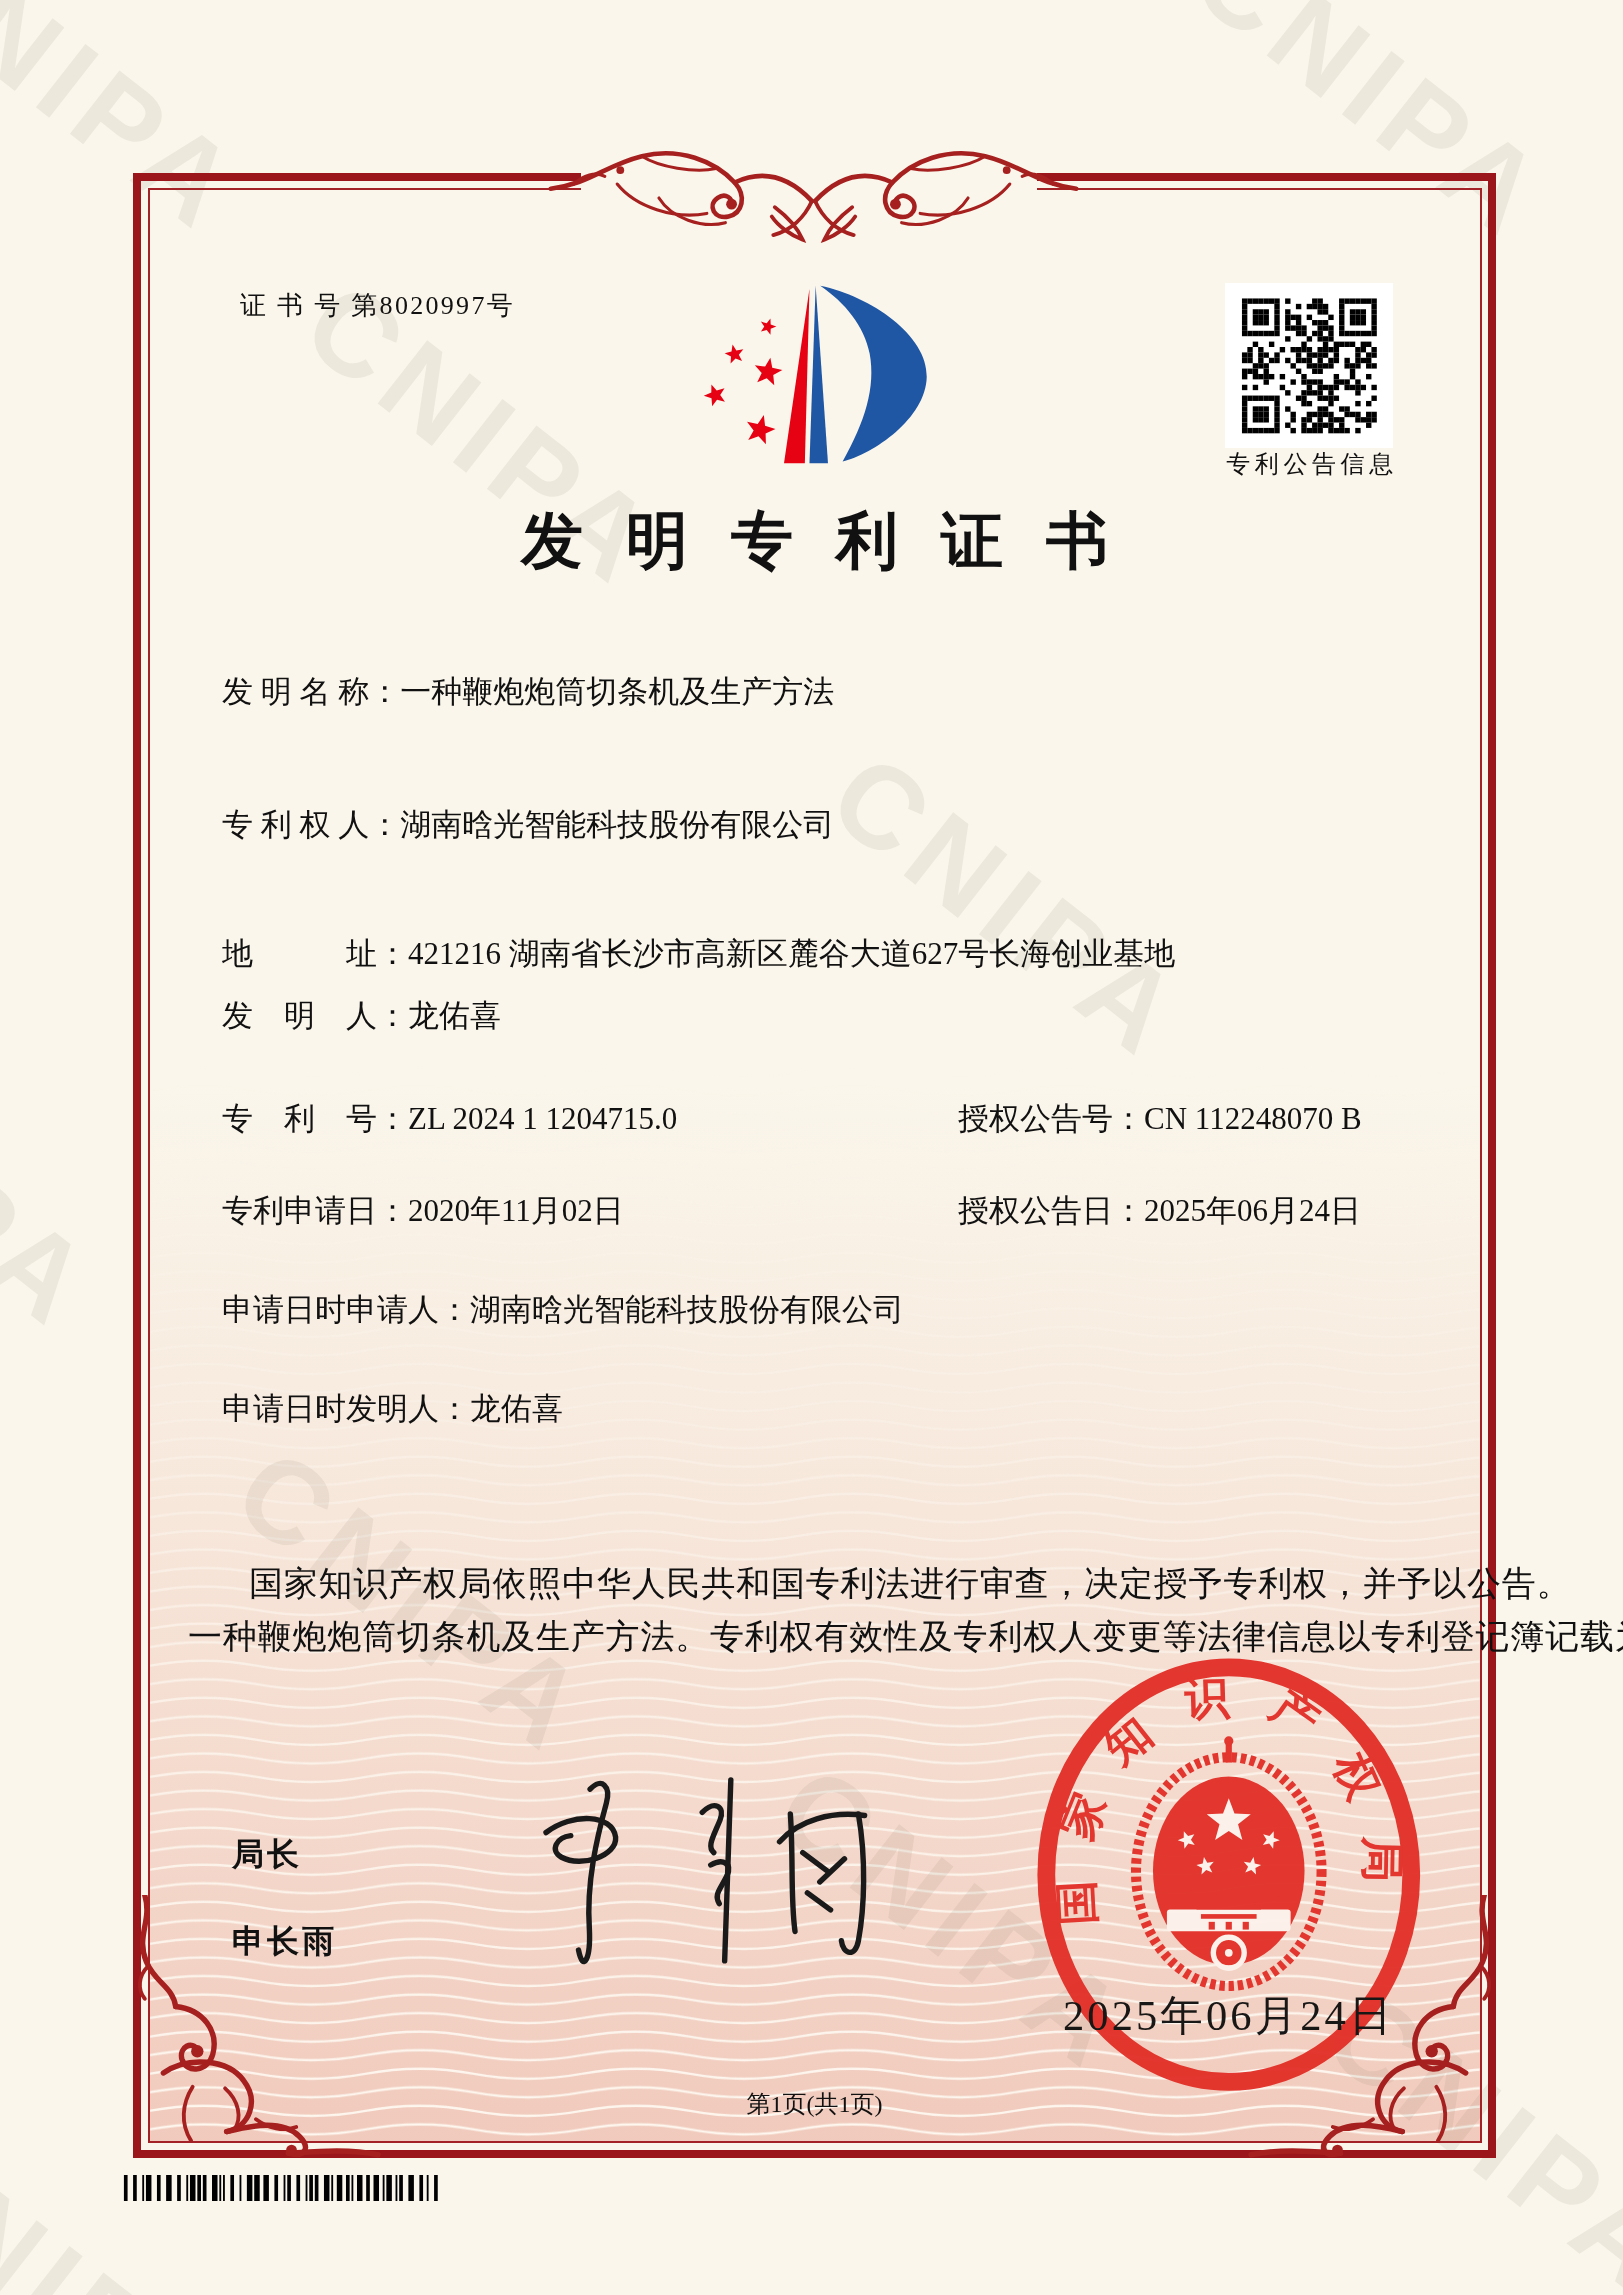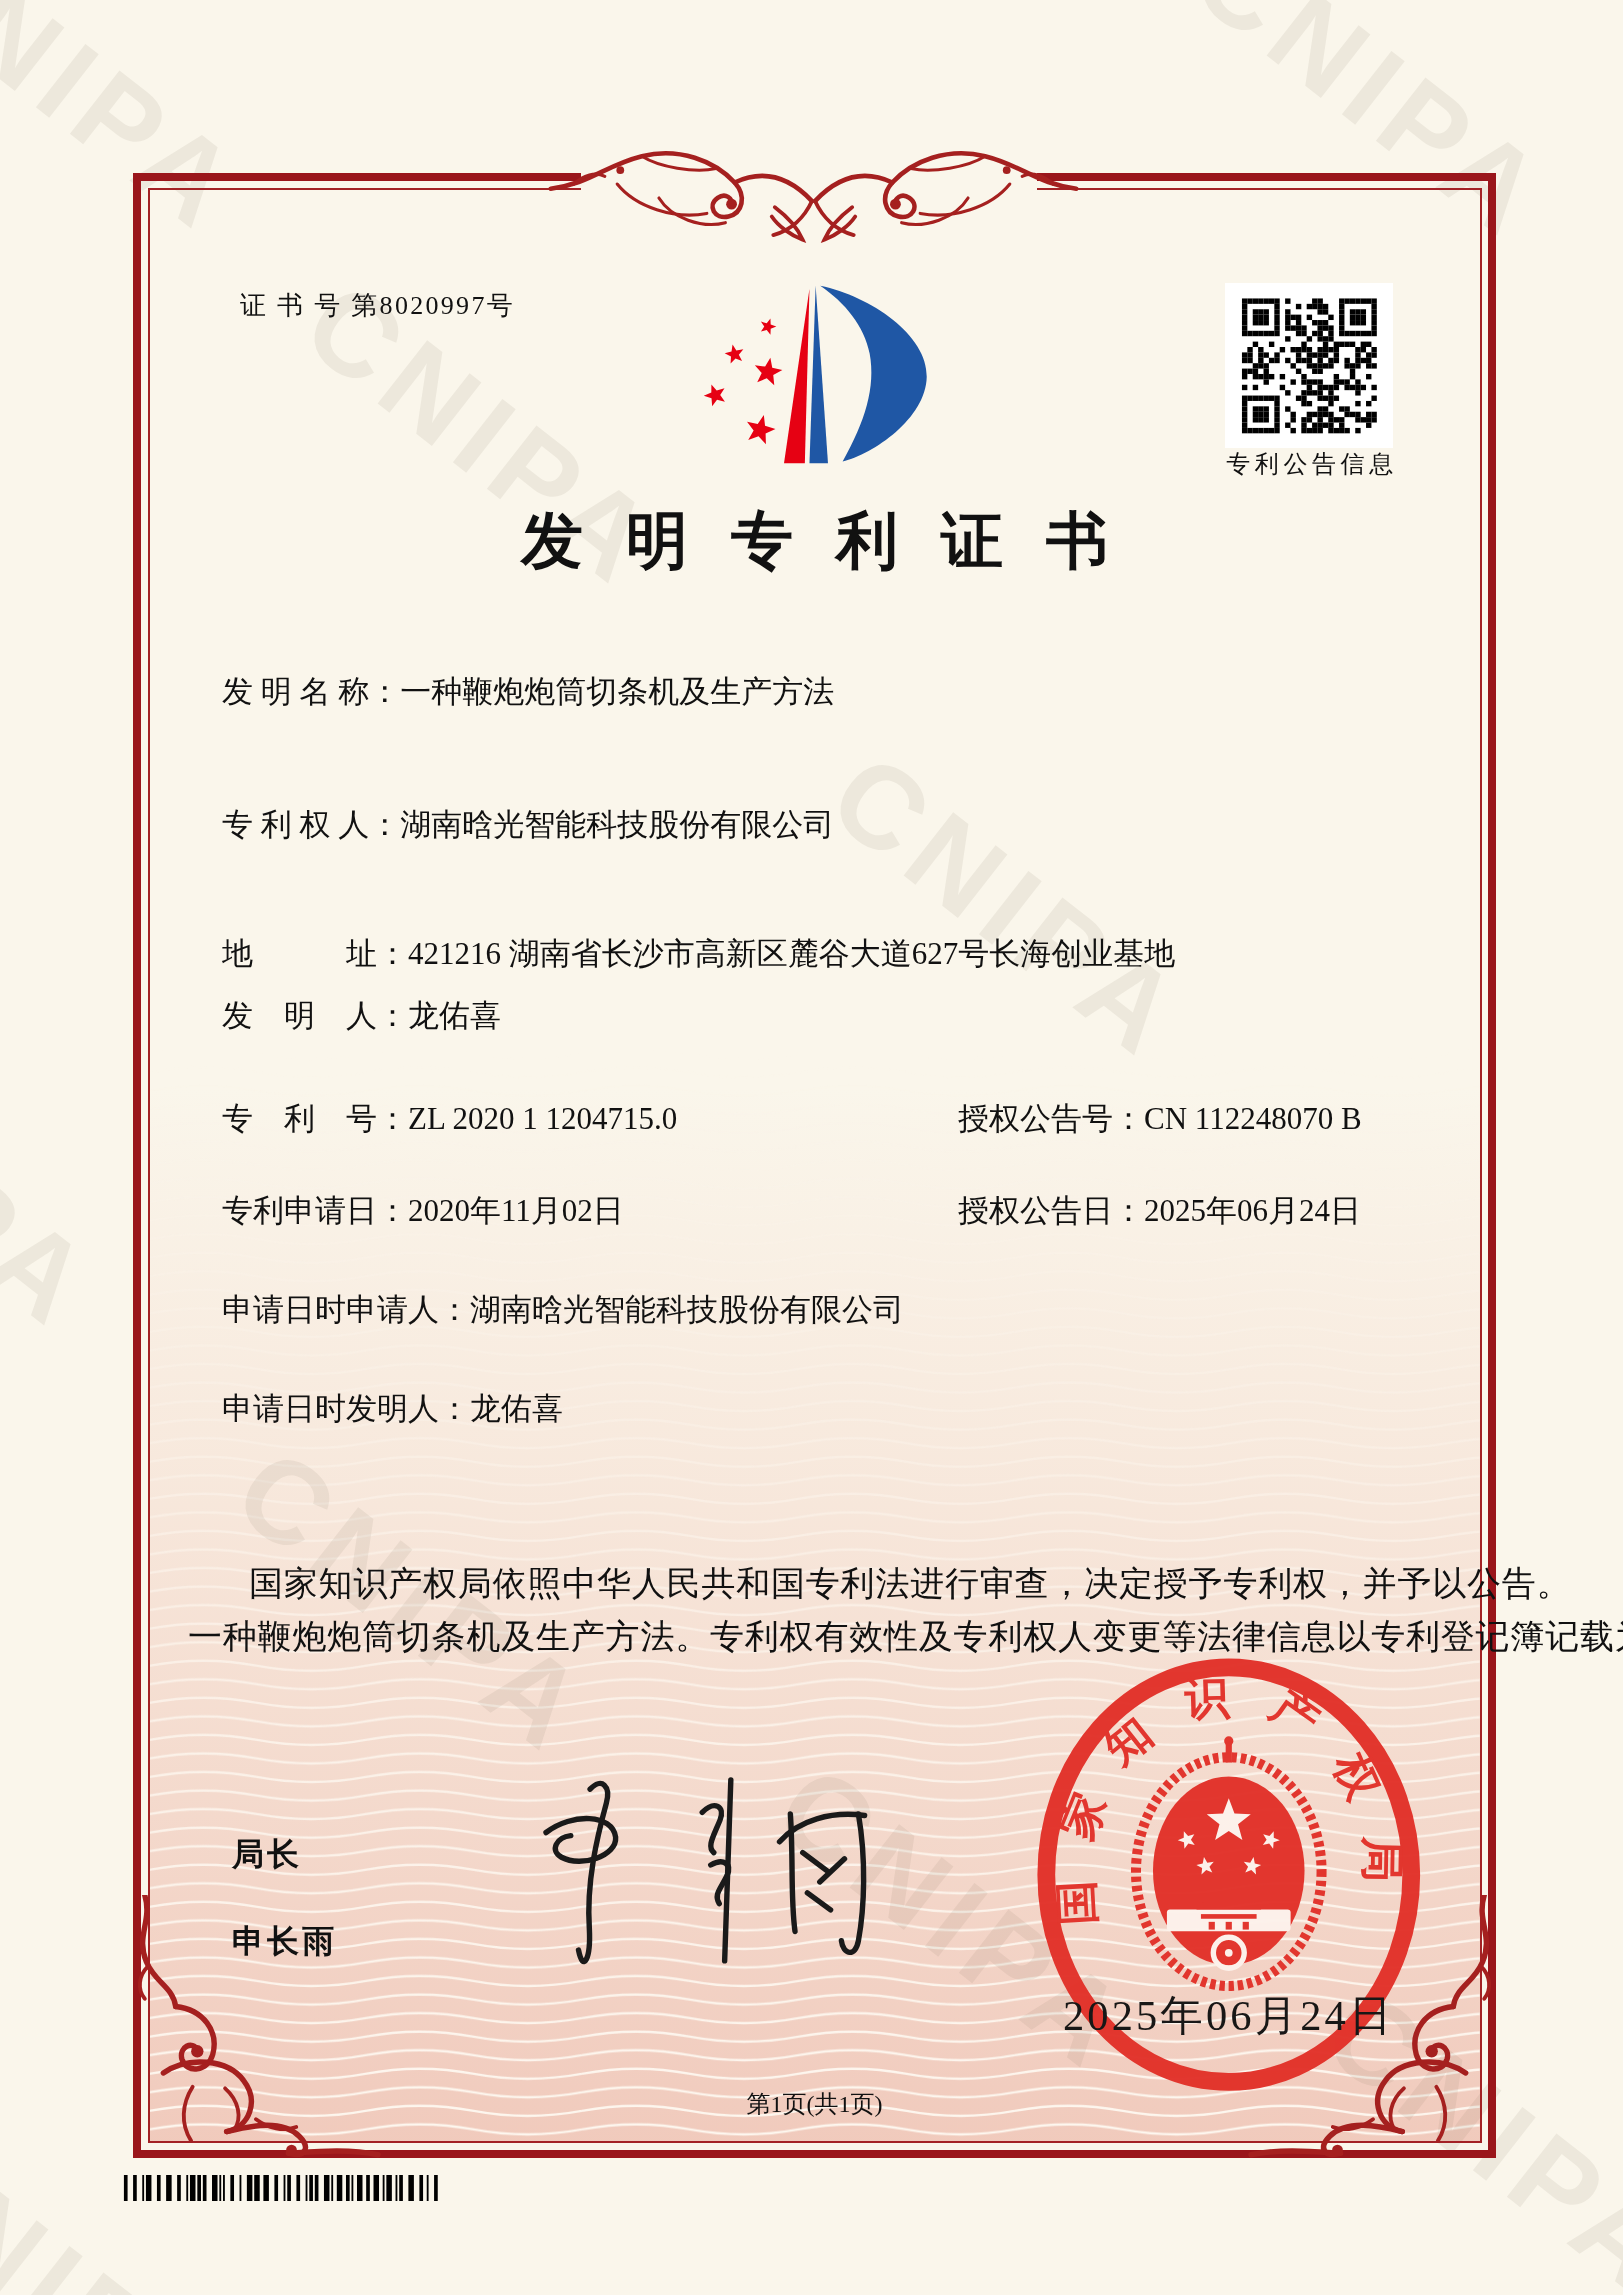--- a/index.html
+++ b/index.html
@@ -460,21 +460,21 @@
   </svg>
 <div id="qr-label" class="abs">专利公告信息</div>
 
 <div id="doc-title" class="abs">发明专利证书</div>
 
 <div class="row" style="top:671px;text-align:center;"><span class="lbl">发 明 名 称：</span><span class="val">一种鞭炮炮筒切条机及生产方法</span></div>
 <div class="row" style="top:804px;"><span class="lbl">专 利 权 人：</span><span class="val">湖南晗光智能科技股份有限公司</span></div>
 <div class="row" style="top:933px;"><span class="lbl">地　　　址：</span><span class="val">421216 湖南省长沙市高新区麓谷大道627号长海创业基地</span></div>
 <div class="row" style="top:995px;"><span class="lbl">发　明　人：</span><span class="val">龙佑喜</span></div>
 
-<div class="row" style="top:1098px;"><span class="lbl">专　利　号：</span><span class="val">ZL 2020 1 1204715.0</span></div>
+<div class="row" style="top:1098px;"><span class="lbl">专　利　号：</span><span class="val">ZL 2024 1 1204715.0</span></div>
 <div class="row rcol" style="top:1098px;"><span class="lbl">授权公告号：</span><span class="val">CN 112248070 B</span></div>
 
 <div class="row" style="top:1190px;"><span class="lbl">专利申请日：</span><span class="val">2020年11月02日</span></div>
 <div class="row rcol" style="top:1190px;"><span class="lbl">授权公告日：</span><span class="val">2025年06月24日</span></div>
 
 <div class="row" style="top:1289px;"><span class="lbl">申请日时申请人：</span><span class="val">湖南晗光智能科技股份有限公司</span></div>
 <div class="row" style="top:1388px;"><span class="lbl">申请日时发明人：</span><span class="val">龙佑喜</span></div>
 
 <div class="stmt" style="left:249px;top:1561px;">国家知识产权局依照中华人民共和国专利法进行审查，决定授予专利权，并予以公告。</div>
 <div class="stmt" style="left:188px;top:1614px;">一种鞭炮炮筒切条机及生产方法。专利权有效性及专利权人变更等法律信息以专利登记簿记载为准。</div>

